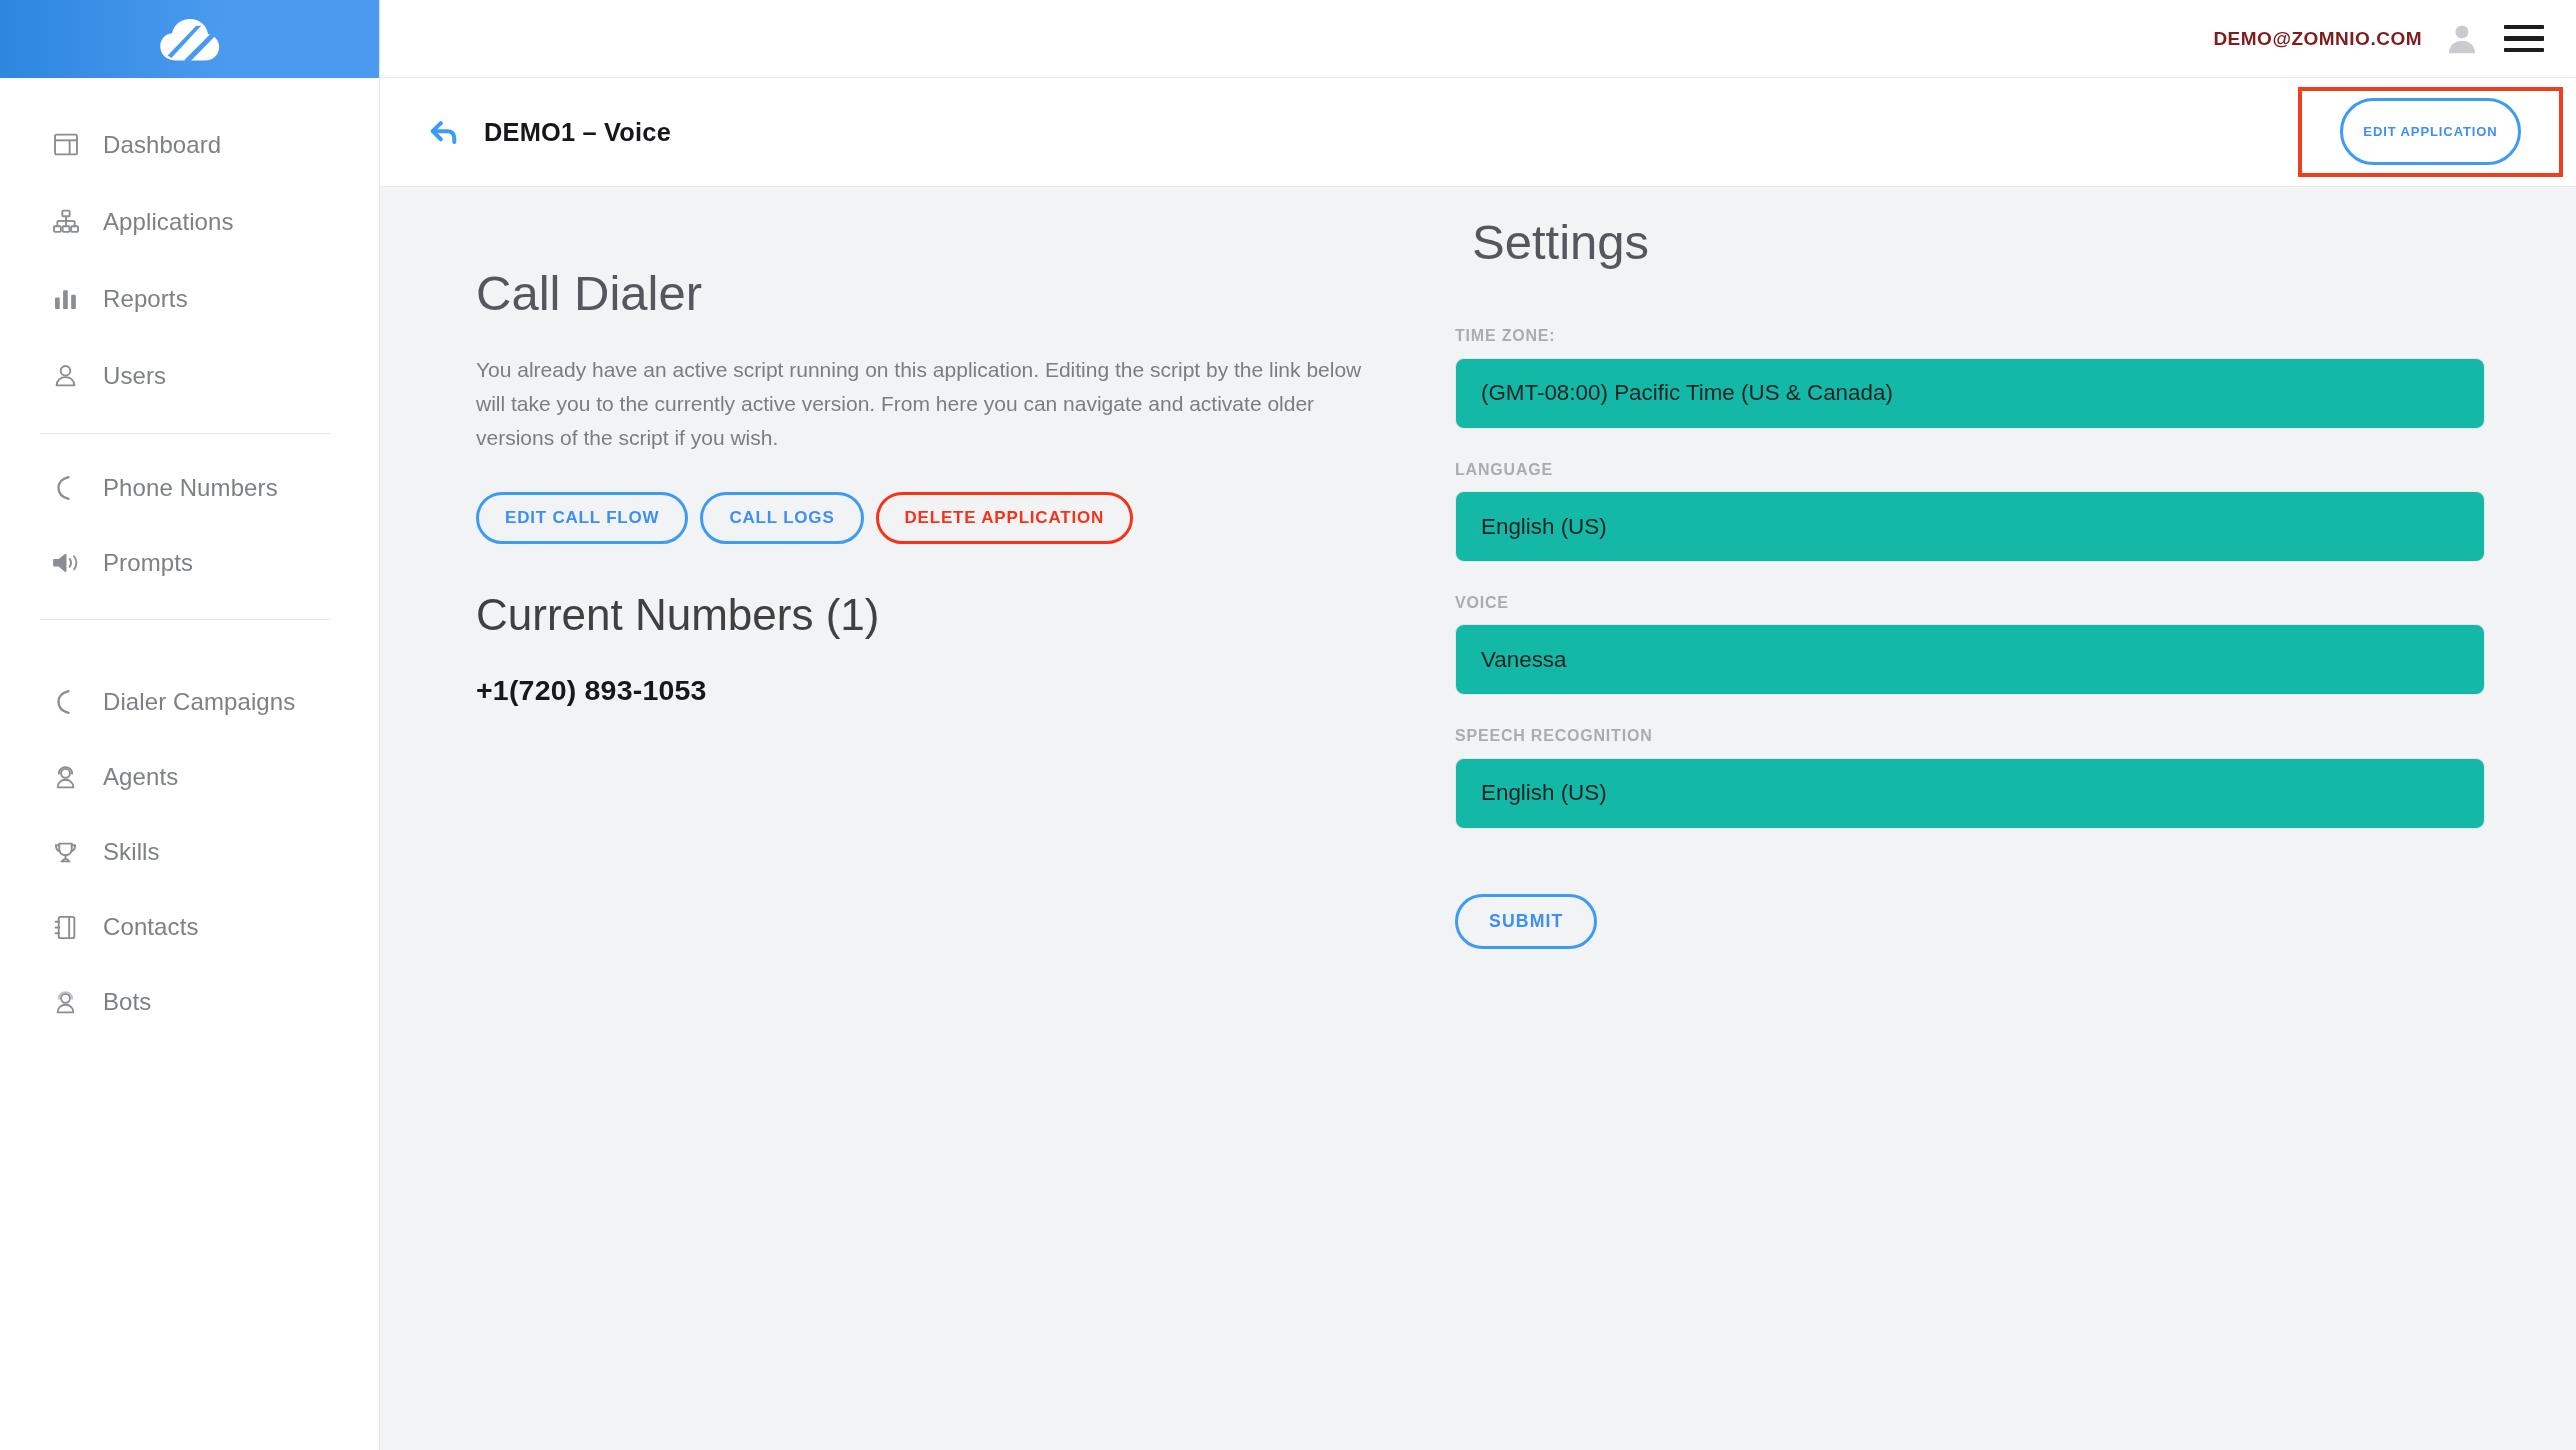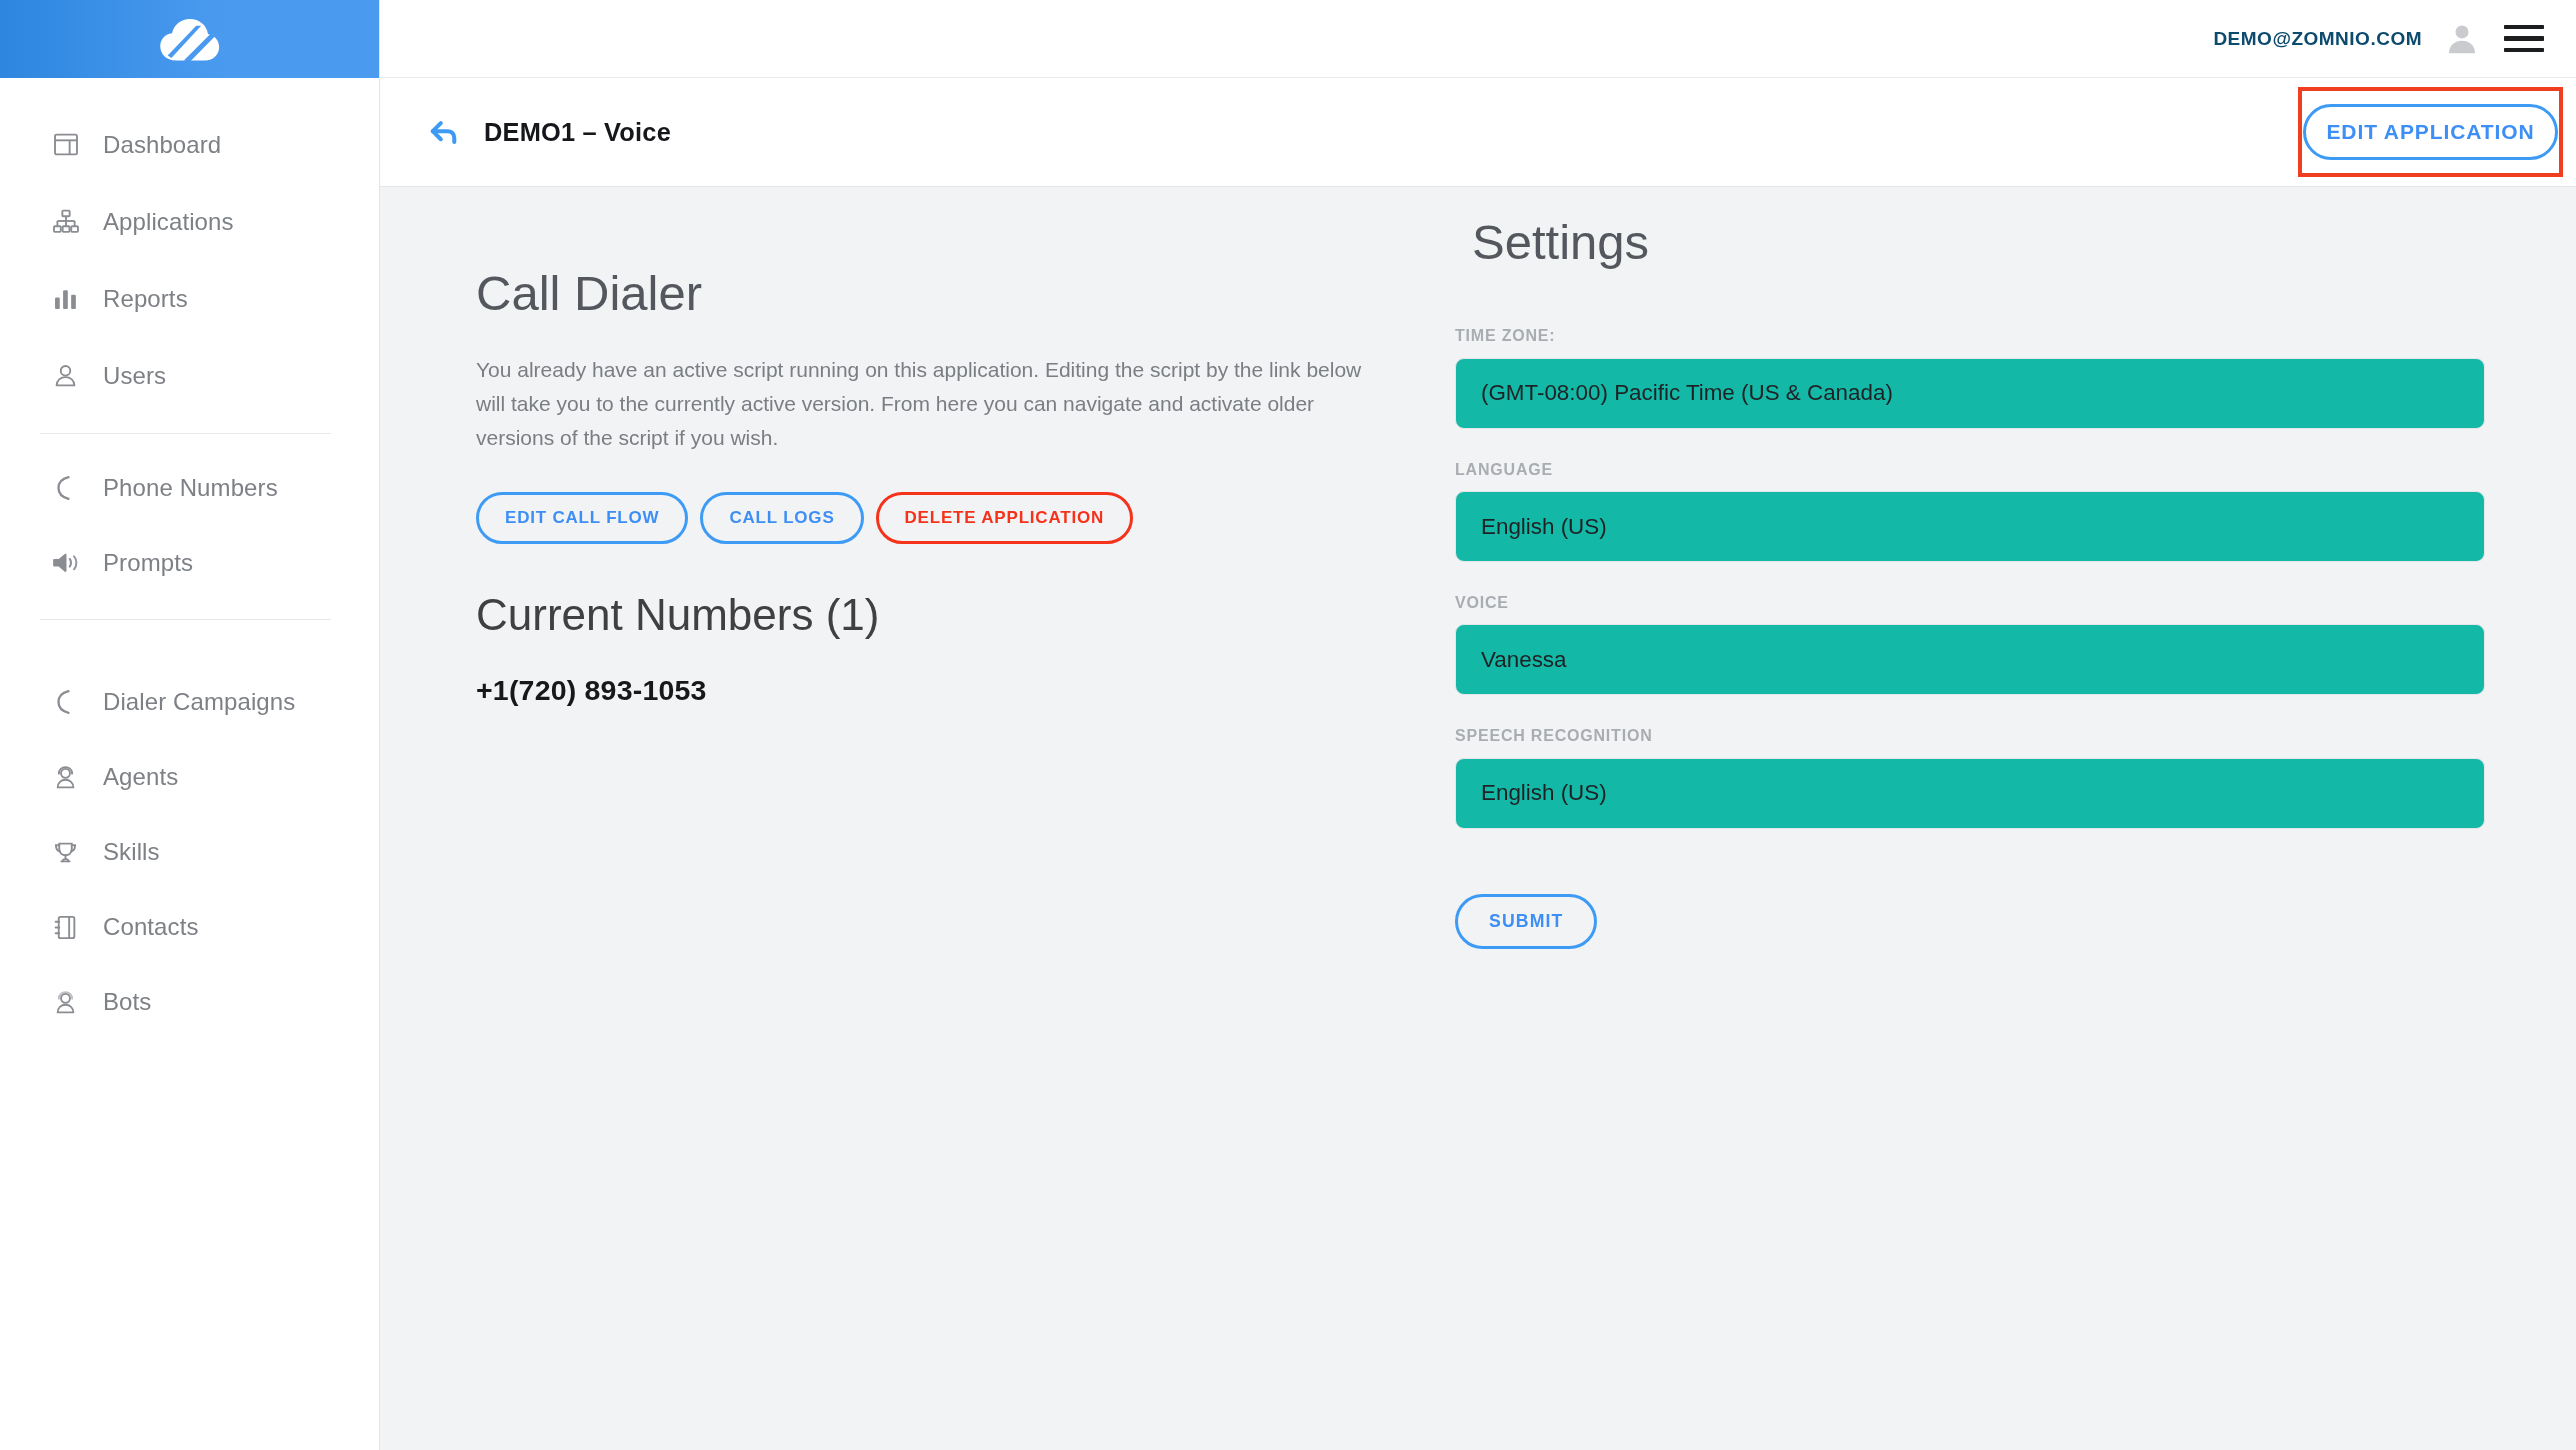--- a/index.html
+++ b/index.html
@@ -60,21 +60,21 @@
   
   .main { flex: 1; height: 1451px; display: flex; flex-direction: column; background:#f2f3f5; }
 
   .topbar {
     height: 78px; background: #fff;
     display: flex; align-items: center; justify-content: flex-end;
     padding-right: 32px;
     border-bottom: 0.8px solid #e9eaec;
   }
   .user-email {
-    font-size: 19px; font-weight: 700; color: #0c4a6e;
+    font-size: 19px; font-weight: 700; color: #7f1d1d;
     letter-spacing: 0.5px;
   }
   .avatar-icon { margin-left: 23px; width: 34px; height: 34px; color: #c9cbce; }
   .hamburger { margin-left: 25px; width: 40px; display:flex; flex-direction:column; gap:7px; cursor:pointer; }
   .hamburger span { display:block; height: 4.6px; background:#1b1d1f; border-radius:0.8px; }
 
   .titlebar {
     height: 109px; background: #fff;
     display: flex; align-items: center;
     padding-left: 46px;
@@ -101,21 +101,21 @@
     background: transparent;
     font-family: "Liberation Sans", sans-serif;
     font-weight: 700;
     letter-spacing: 0.9px;
     cursor: pointer;
     white-space: nowrap;
     display: inline-flex; align-items:center; justify-content:center;
   }
   .btn-outline-blue { border: 3.1px solid #3d9bf5; color: #3d8ef5; }
   .btn-outline-red  { border: 3.1px solid #f5321a; color: #f5321a; }
-  .btn-edit-app { height: 56px; padding: 0 20px; font-size: 21px; }
+  .btn-edit-app { height: 67px; padding: 0 20px; font-size: 13px; }
 
   
   .content {
     flex: 1;
     background: #f2f3f5;
     display: flex;
     padding: 62px 0 0 0;
     position: relative;
   }
   .col-left { width: 1002px; padding-left: 96px; padding-top: 19px; }

